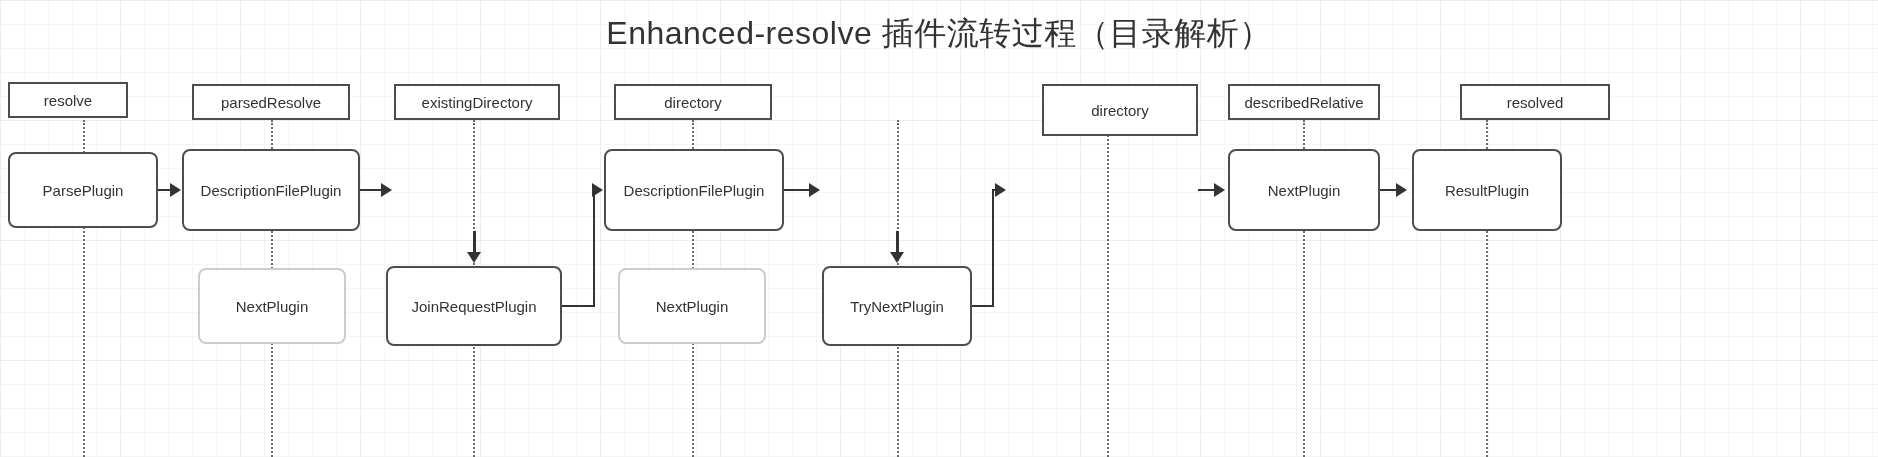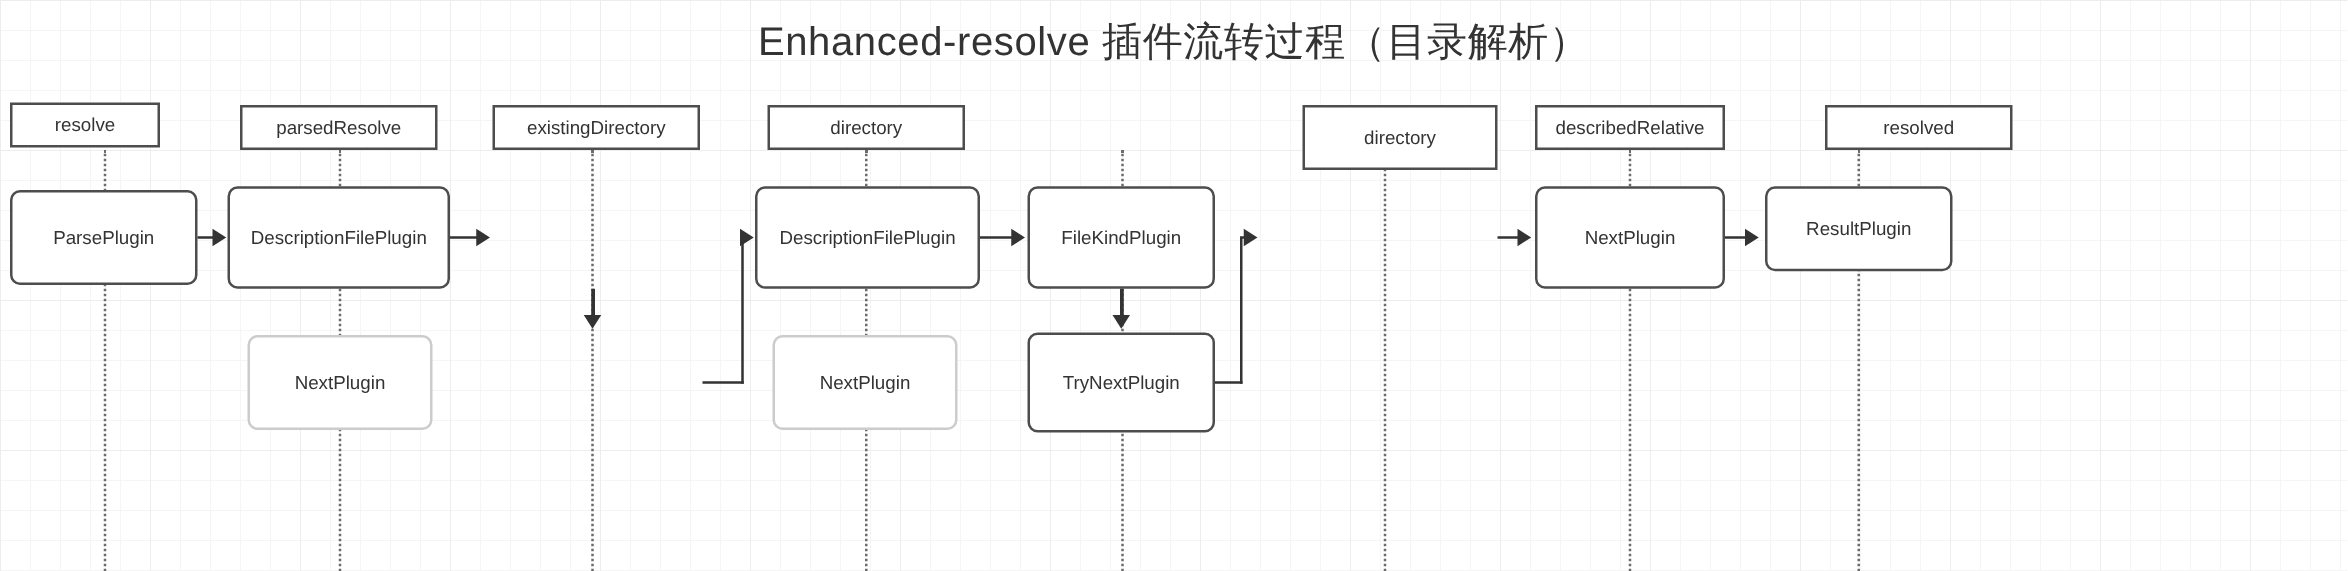--- a/index.html
+++ b/index.html
@@ -115,35 +115,35 @@
   <div class="lifeline" style="left:1486px; top:120px; height:337px;"></div>
 
   <div class="node label-node" style="left:8px; top:82px; width:120px; height:36px;">resolve</div>
   <div class="node plugin-node" style="left:8px; top:152px; width:150px; height:76px;">ParsePlugin</div>
 
   <div class="node label-node" style="left:192px; top:84px; width:158px; height:36px;">parsedResolve</div>
   <div class="node plugin-node" style="left:182px; top:149px; width:178px; height:82px;">DescriptionFilePlugin</div>
   <div class="node plugin-node muted" style="left:198px; top:268px; width:148px; height:76px;">NextPlugin</div>
 
   <div class="node label-node" style="left:394px; top:84px; width:166px; height:36px;">existingDirectory</div>
+  <div class="node plugin-node" style="left:386px; top:266px; width:176px; height:80px;">JoinRequestPlugin</div>
 
   <div class="node label-node" style="left:614px; top:84px; width:158px; height:36px;">directory</div>
   <div class="node plugin-node" style="left:604px; top:149px; width:180px; height:82px;">DescriptionFilePlugin</div>
   <div class="node plugin-node muted" style="left:618px; top:268px; width:148px; height:76px;">NextPlugin</div>
 
-  <div class="node plugin-node" style="left:822px; top:149px; width:150px; height:82px;">FileKindPlugin</div>
   <div class="node plugin-node" style="left:822px; top:266px; width:150px; height:80px;">TryNextPlugin</div>
 
   <div class="node label-node" style="left:1042px; top:84px; width:156px; height:52px;">directory</div>
 
   <div class="node label-node" style="left:1228px; top:84px; width:152px; height:36px;">describedRelative</div>
   <div class="node plugin-node" style="left:1228px; top:149px; width:152px; height:82px;">NextPlugin</div>
 
   <div class="node label-node" style="left:1460px; top:84px; width:150px; height:36px;">resolved</div>
-  <div class="node plugin-node" style="left:1412px; top:149px; width:150px; height:68px;">ResultPlugin</div>
+  <div class="node plugin-node" style="left:1412px; top:149px; width:150px; height:82px;">ResultPlugin</div>
 
   <div class="edge-line edge-h" style="left:158px; top:189px; width:14px;"></div>
   <div class="arrow-right" style="left:170px; top:183px;"></div>
 
   <div class="edge-line edge-h" style="left:360px; top:189px; width:22px;"></div>
   <div class="arrow-right" style="left:381px; top:183px;"></div>
 
   <div class="edge-line edge-v" style="left:473px; top:231px; width:3px; height:24px;"></div>
   <div class="arrow-down" style="left:467px; top:252px;"></div>
 

